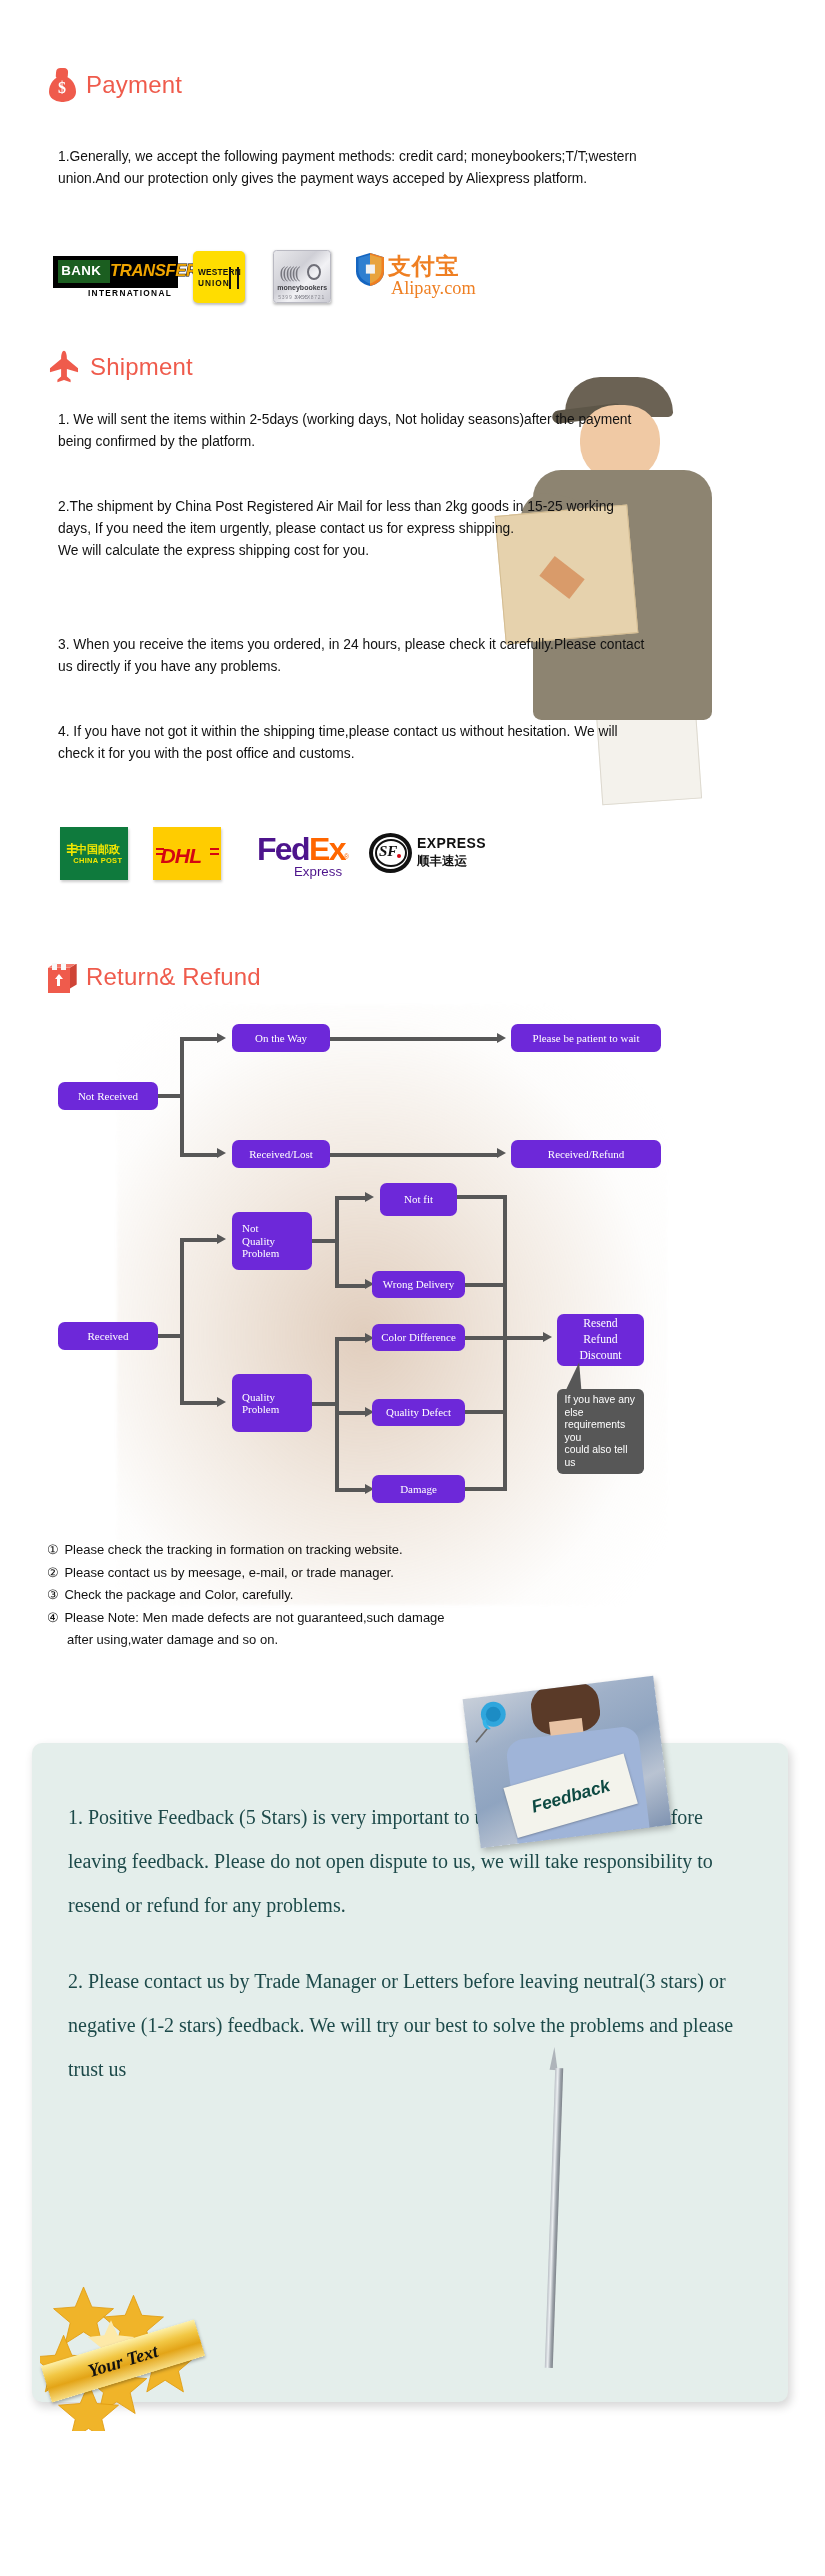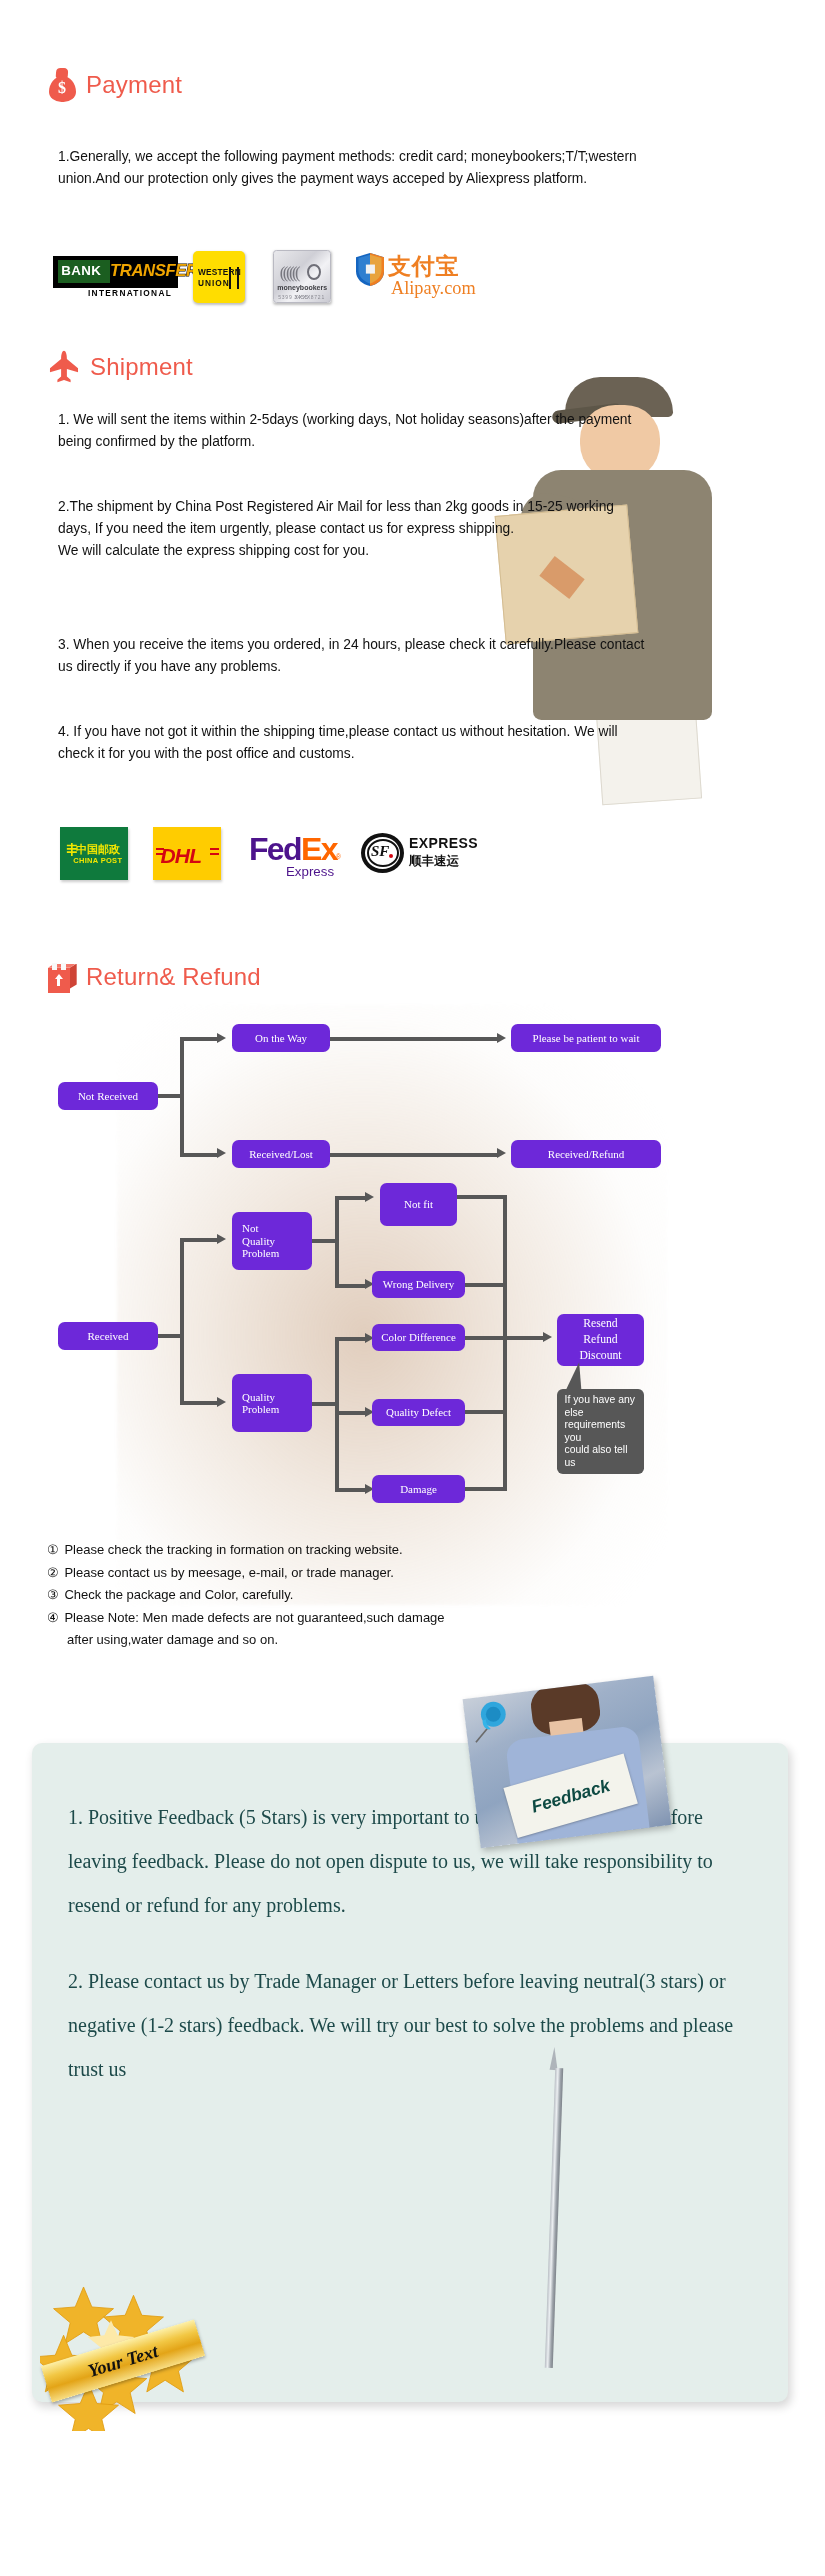--- a/index.html
+++ b/index.html
@@ -323,21 +323,21 @@
     </div>
 
     <div class="logo-dhl" style="margin-left:25px;">
       <div class="l1"></div>
         <div class="l2"></div>
         <div class="r1"></div>
         <div class="r2"></div>
       <div class="txt">DHL</div>
     </div>
 
-    <div class="logo-fedex" style="margin-left:28px;">
+    <div class="logo-fedex" style="margin-left:36px;">
       <div class="fed">Fed</div>
       <div class="ex">Ex</div>
       <div class="reg">®</div>
       <div class="exp">Express</div>
     </div>
 
     <div class="logo-sf" style="margin-left:20px;">
       <div class="oval"></div>
         <div class="oval2"></div>
       <div class="sfx">SF</div>
@@ -395,21 +395,21 @@
     <div class="node lft" style="left:232px; top:369px; width:80px; height:58px; align-items:center; padding-left:10px; white-space:pre-line; text-align:left;">Quality
 Problem</div>
 
     <div class="conn" style="left:312px; top:234px; width:23px; height:4.2px;"></div>
     <div class="conn" style="left:335px; top:191px; width:4.2px; height:92px;"></div>
     <div class="conn" style="left:335px; top:191px; width:30px; height:4.2px;"></div>
     <div class="arw" style="left:365px; top:187px;"></div>
     <div class="conn" style="left:335px; top:279px; width:30px; height:4.2px;"></div>
     <div class="arw" style="left:365px; top:274px;"></div>
 
-    <div class="node" style="left:380px; top:178px; width:77px; height:43px;">Not fit</div>
+    <div class="node" style="left:380px; top:178px; width:77px; height:33px;">Not fit</div>
     <div class="node" style="left:372px; top:266px; width:93px; height:27px;">Wrong Delivery</div>
 
     <div class="conn" style="left:312px; top:397px; width:23px; height:4.2px;"></div>
     <div class="conn" style="left:335px; top:332px; width:4.2px; height:155px;"></div>
     <div class="conn" style="left:335px; top:332px; width:30px; height:4.2px;"></div>
     <div class="arw" style="left:365px; top:328px;"></div>
     <div class="conn" style="left:335px; top:406px; width:30px; height:4.2px;"></div>
     <div class="arw" style="left:365px; top:402px;"></div>
     <div class="conn" style="left:335px; top:483px; width:30px; height:4.2px;"></div>
     <div class="arw" style="left:365px; top:479px;"></div>

